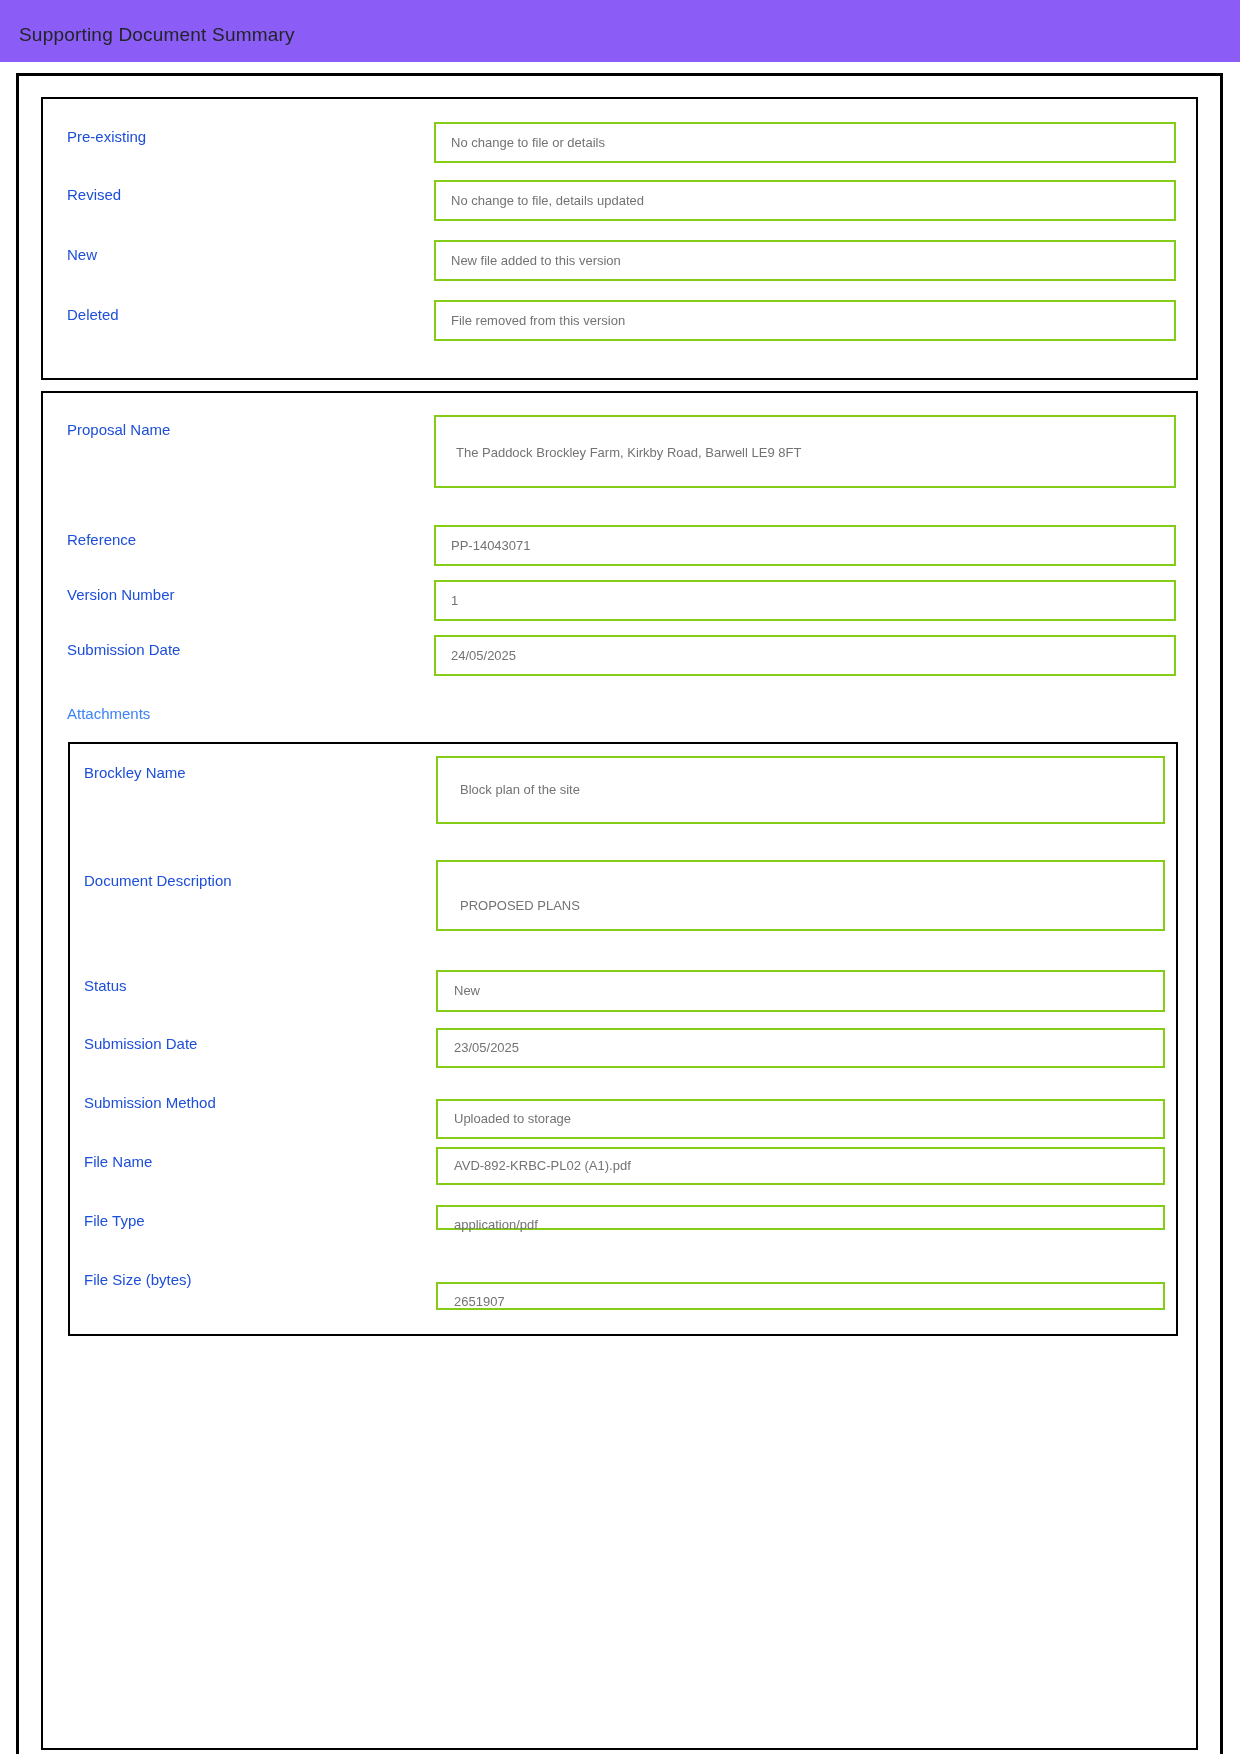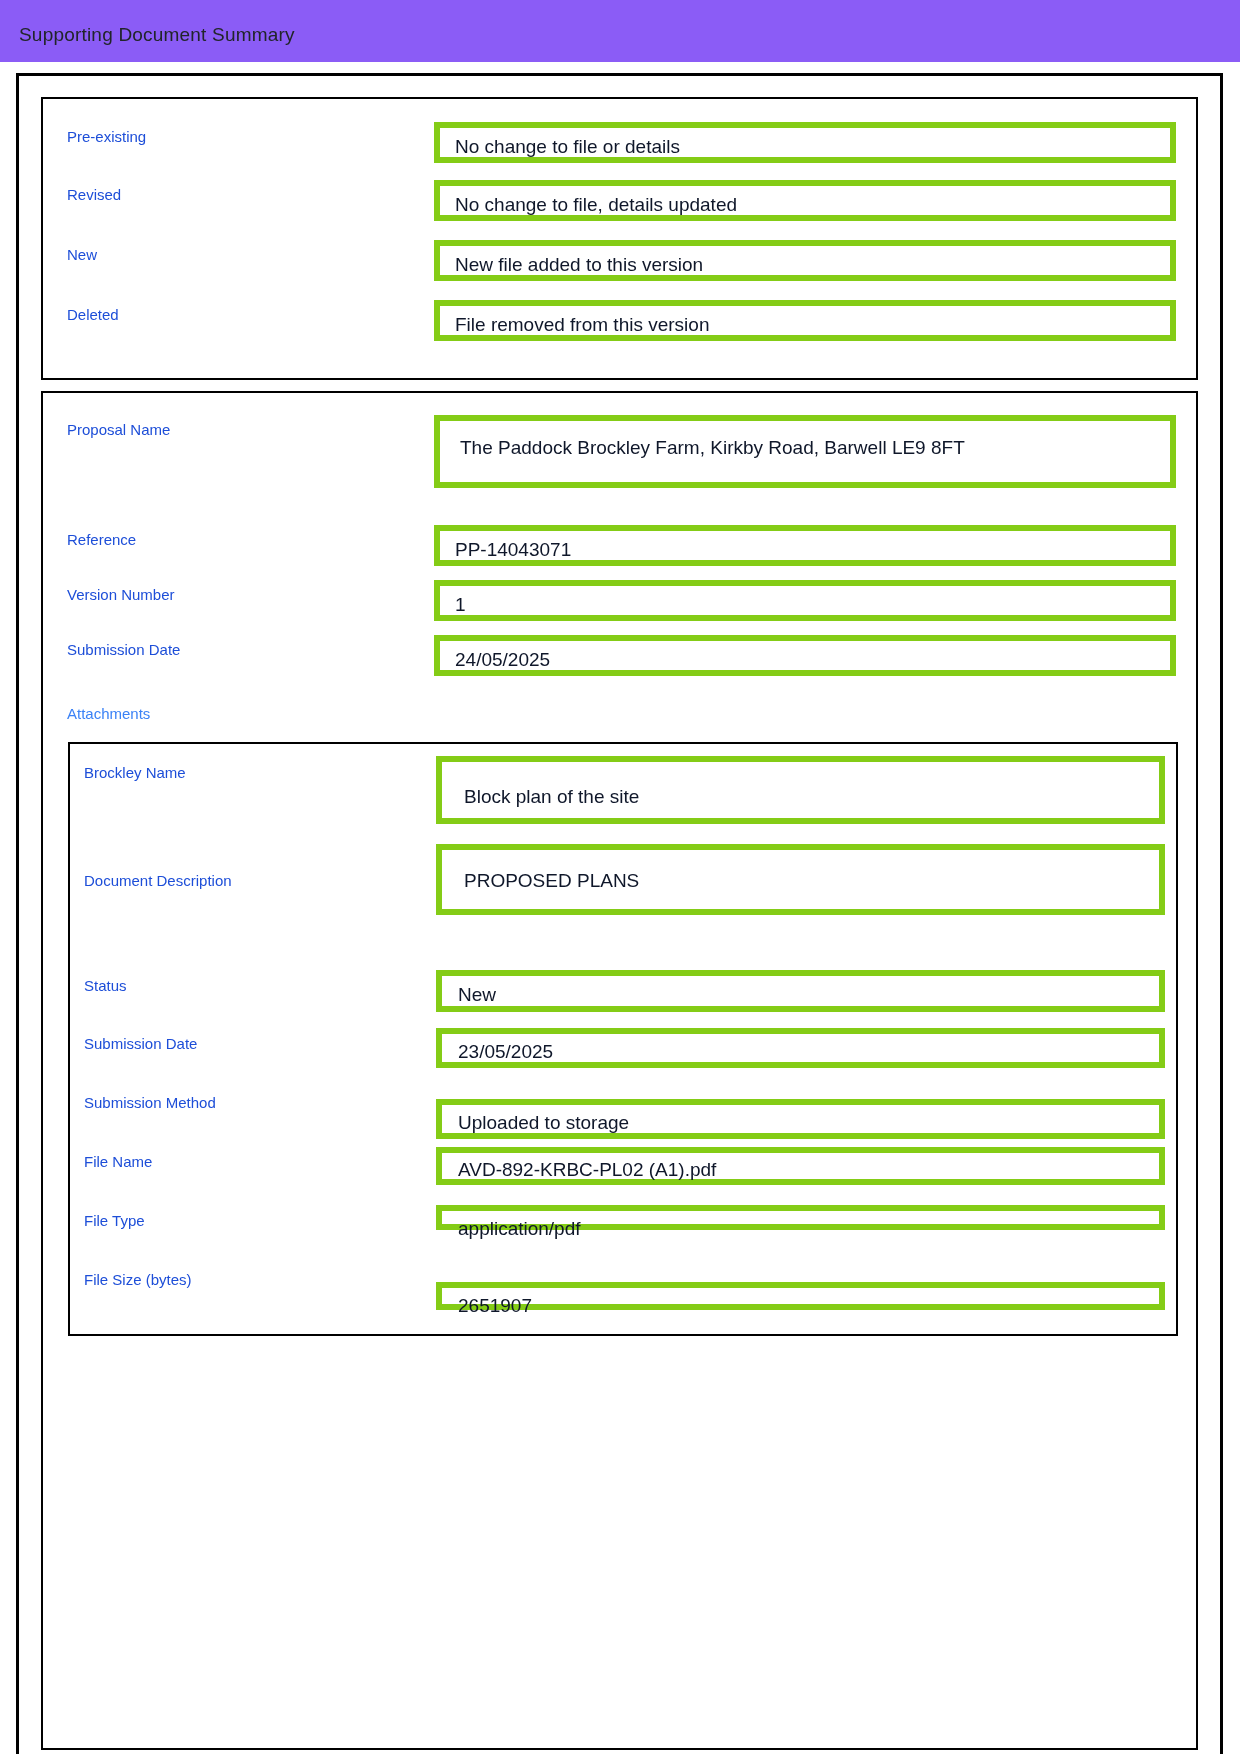--- a/index.html
+++ b/index.html
@@ -38,24 +38,24 @@
 
   .flabel {
     position: absolute; left: 24px;
     font-size: 15px; line-height: 18px;
     color: #1d4ed8;
     white-space: nowrap;
   }
   .fbox {
     position: absolute; left: 391px;
     width: 742px;
-    border: 6px solid #84cc16;
+    border: 2px solid #84cc16;
     background: #ffffff;
-    font-size: 19px;
-    color: #0f172a;
+    font-size: 13px;
+    color: #737373;
     white-space: nowrap;
   }
   .fbox.small { height: 41px; line-height: 37px; padding-left: 15px; }
   .fbox.tall  { padding-left: 20px; }
 
   .attachments-label {
     position: absolute; left: 24px; top: 312px;
     font-size: 15px; color: #3b82f6;
   }
   .attachment-box {
@@ -94,21 +94,21 @@
     <div>
       <span class="flabel" style="top:207px">Deleted</span>
       <div class="fbox small" style="top:201px"><span>File removed from this version</span></div>
     </div>
   </div>
 
   <div class="section main">
 
     <div>
       <span class="flabel" style="top:28px">Proposal Name</span>
-      <div class="fbox tall" style="top:22px; height:73px; padding-top:16px"><span>The Paddock Brockley Farm, Kirkby Road, Barwell LE9 8FT</span></div>
+      <div class="fbox tall" style="top:22px; height:73px; padding-top:28px"><span>The Paddock Brockley Farm, Kirkby Road, Barwell LE9 8FT</span></div>
     </div>
 
     <div>
       <span class="flabel" style="top:138px">Reference</span>
       <div class="fbox small" style="top:132px"><span>PP-14043071</span></div>
     </div>
 
     <div>
       <span class="flabel" style="top:193px">Version Number</span>
       <div class="fbox small" style="top:187px"><span>1</span></div>
@@ -123,21 +123,21 @@
 
     <div class="attachment-box">
 
       <div>
         <span class="flabel" style="top:20px">Brockley Name</span>
         <div class="fbox tall" style="top:12px; height:68px; padding-top:24px"><span>Block plan of the site</span></div>
       </div>
 
       <div>
         <span class="flabel" style="top:128px">Document Description</span>
-        <div class="fbox tall" style="top:100px; height:71px; padding-top:20px"><span>PROPOSED PLANS</span></div>
+        <div class="fbox tall" style="top:116px; height:71px; padding-top:36px"><span>PROPOSED PLANS</span></div>
       </div>
 
       <div>
         <span class="flabel" style="top:233px">Status</span>
         <div class="fbox small" style="top:226px; height:42px; line-height:38px"><span>New</span></div>
       </div>
 
       <div>
         <span class="flabel" style="top:291px">Submission Date</span>
         <div class="fbox small" style="top:284px; height:40px; line-height:36px"><span>23/05/2025</span></div>

